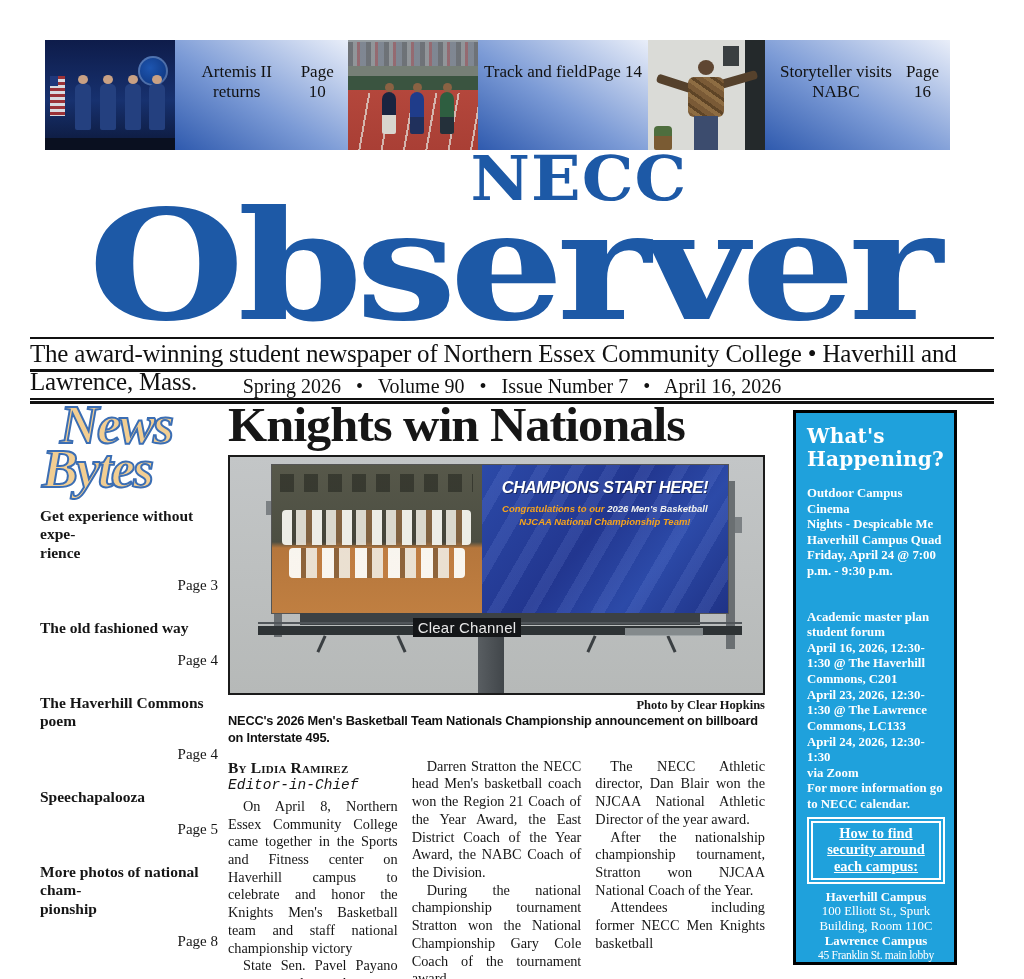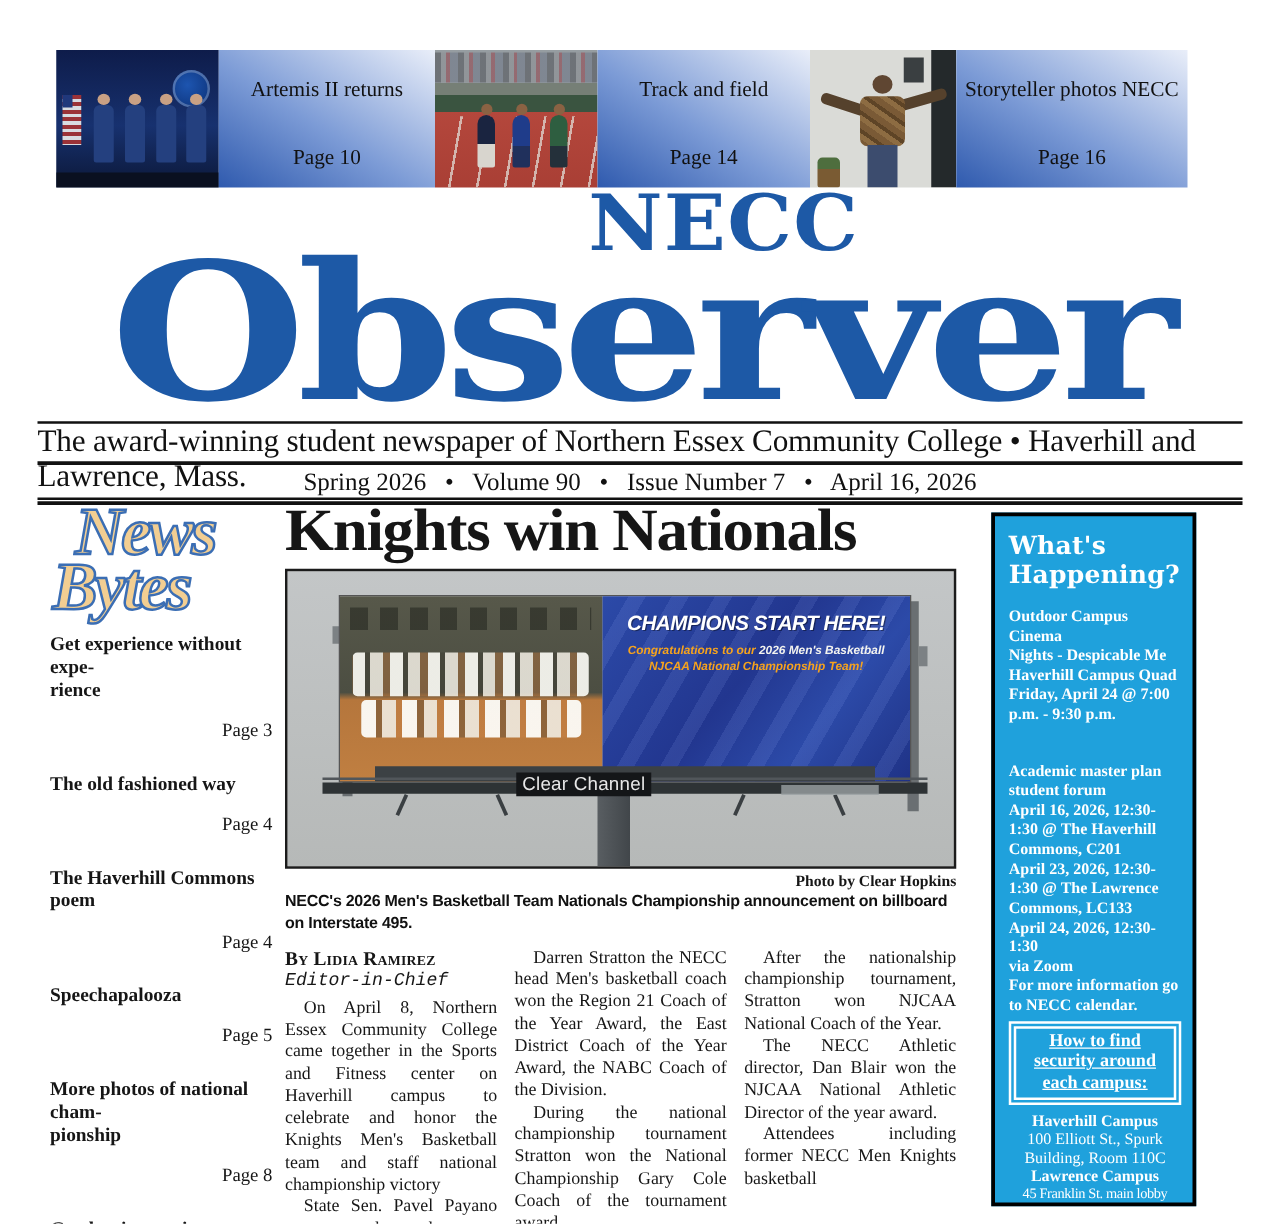--- a/index.html
+++ b/index.html
@@ -3,21 +3,21 @@
 <meta charset="utf-8">
 <style>
   * { margin:0; padding:0; box-sizing:border-box; }
   html,body { width:1024px; height:979px; background:#fff; overflow:hidden;
               font-family:"Liberation Serif", serif; color:#161616; }
   .page { position:relative; width:1024px; height:979px; background:#fff; }
 
   
   .banner { position:absolute; top:40px; left:45px; height:110px; display:flex; }
   .bx { height:110px; position:relative; overflow:hidden; }
-  .promo { display:flex; flex-direction:column; justify-content:space-between;
+  .promo { display:flex; flex-direction:row; justify-content:space-between;
            padding:22px 6px 14px; text-align:center;
            background:linear-gradient(to top right, #2f5aae 0%, #7c9bd6 45%, #e9eef9 100%); }
   .promo .t { font-size:17px; color:#111; }
   .promo .p { font-size:17px; color:#111; }
 
   
   .ph-astro { width:130px; background:linear-gradient(180deg,#0e1c4a 0%,#17316f 55%,#0c1838 100%); }
   .ph-astro .flag { position:absolute; left:5px; top:36px; width:15px; height:40px;
       background:repeating-linear-gradient(180deg,#a33 0 3px,#eee 3px 6px); opacity:.9; }
   .ph-astro .flag::before { content:""; position:absolute; left:0; top:0; width:8px; height:10px; background:#223a7e; }
@@ -85,21 +85,21 @@
   .headline { font-weight:bold; font-size:48px; line-height:1.05; letter-spacing:-1px;
               transform:scaleX(1.05); transform-origin:left; white-space:nowrap; }
 
   .photo { position:relative; width:537px; height:240px; margin-top:5px;
            border:2px solid #1b1b1b; overflow:hidden;
            background:linear-gradient(180deg,#c3c6c7,#b6b9b8); }
   .pole { position:absolute; background:#6a6f72; }
   .poleL { left:44px; top:30px; width:8px; height:150px; }
   .poleR { left:496px; top:24px; width:9px; height:168px; }
   .ant { position:absolute; background:#7c8184; }
-  .face { position:absolute; left:42px; top:20px; width:456px; height:148px; display:flex;
+  .face { position:absolute; left:42px; top:8px; width:456px; height:148px; display:flex;
           box-shadow:0 0 0 1px #555; }
   .team { position:relative; width:46%; height:100%; overflow:hidden;
           background:linear-gradient(180deg,#57584a 0%,#4c4e42 52%,#b5763c 56%,#c07f41 100%); }
   .team .banners { position:absolute; top:6%; left:4%; right:4%; height:12%; opacity:.7;
           background:repeating-linear-gradient(90deg,#2c2e26 0 14px,transparent 14px 24px); }
   .team .row1 { position:absolute; top:30%; left:5%; right:5%; height:24%; filter:blur(.6px); border-radius:4px;
           background:repeating-linear-gradient(90deg,rgba(250,250,244,.92) 0 10px,rgba(60,58,48,.45) 10px 14px,rgba(244,240,230,.85) 14px 24px,rgba(190,120,62,.45) 24px 30px); }
   .team .row2 { position:absolute; top:56%; left:8%; right:8%; height:20%; filter:blur(.6px); border-radius:4px;
           background:repeating-linear-gradient(90deg,rgba(252,252,248,.95) 0 12px,rgba(80,70,55,.4) 12px 17px,rgba(240,235,225,.9) 17px 28px,rgba(200,130,70,.5) 28px 33px); }
   .board { position:relative; width:54%; height:100%; color:#fff; text-align:center;
@@ -189,21 +189,21 @@
       <div class="door"></div>
       <div class="pic"></div>
       <div class="story-armL"></div>
       <div class="story-armR"></div>
       <div class="story-head"></div>
       <div class="story-torso"></div>
       <div class="story-legs"></div>
       <div class="drum"></div>
     </div>
     <div class="bx promo" style="width:185px">
-      <div class="t">Storyteller photos NECC</div>
+      <div class="t">Storyteller visits NABC</div>
       <div class="p">Page 16</div>
     </div>
   </div>
 
   <div class="masthead">
     <div class="necc">NECC</div>
     <div class="observer"><span>Observer</span></div>
   </div>
   <div class="tagline-block">
     <div class="tagline">The award-winning student newspaper of Northern Essex Community College • Haverhill and Lawrence, Mass.</div>
@@ -306,22 +306,22 @@
       <div class="col">
         <div>
 
         <p>Darren Stratton the NECC head Men's basketball coach won the Region 21 Coach of the Year Award, the East District Coach of the Year Award, the NABC Coach of the Division.</p>
             <p>During the national championship tournament Stratton won the National Championship Gary Cole Coach of the tournament award.</p>
           </div>
       </div>
       <div class="col">
         <div>
 
-        <p>After the nationalship championship tournament, Stratton won NJCAA National Coach of the Year.</p>
-            <p>The NECC Athletic director, Dan Blair won the NJCAA National Athletic Director of the year award.</p>
+        <p>The NECC Athletic director, Dan Blair won the NJCAA National Athletic Director of the year award.</p>
+            <p>After the nationalship championship tournament, Stratton won NJCAA National Coach of the Year.</p>
             <p>Attendees including former NECC Men Knights basketball</p>
           </div>
         <div class="continued">Continued on Page 8</div>
       </div>
     </div>
   </div>
 
   <div class="happening">
     <div class="wh-title">What's Happening?</div>
     <div class="wh-events">

